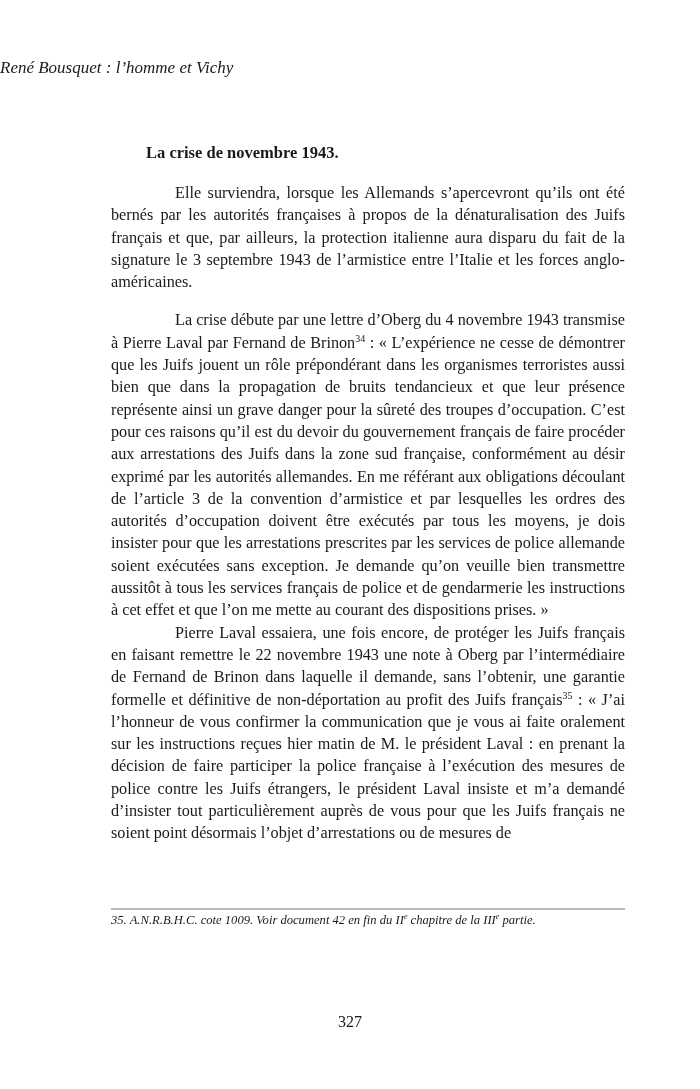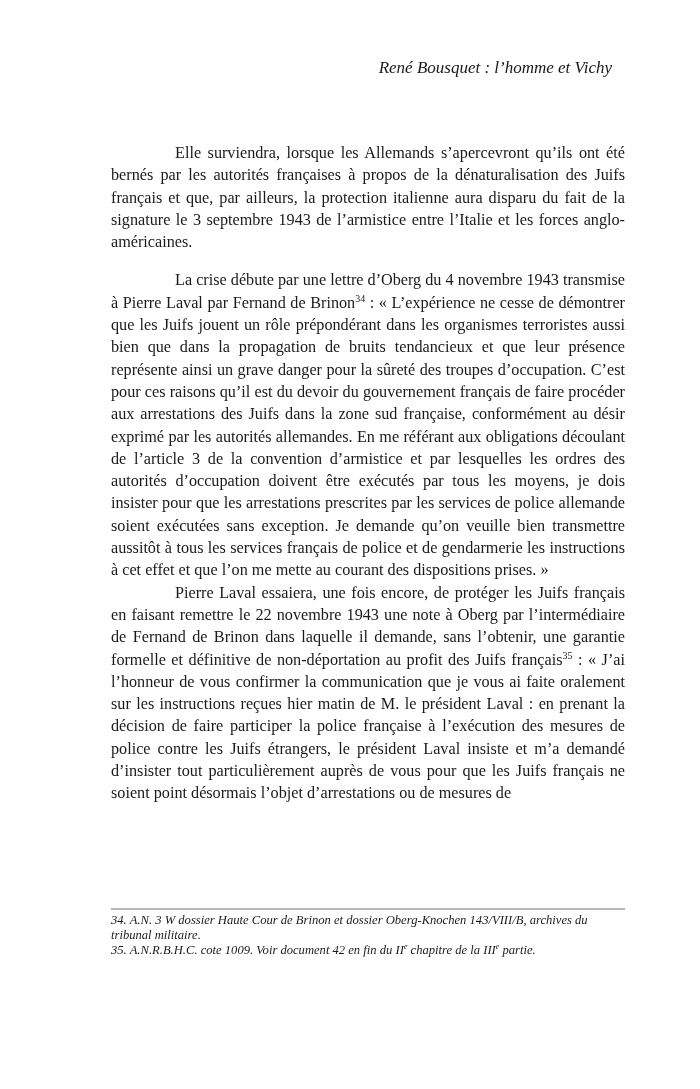--- a/index.html
+++ b/index.html
@@ -1,19 +1,19 @@
 <!DOCTYPE html>
 <html><head>
   <meta charset="utf-8">
   <style>
     html, body { margin: 0; padding: 0; background: #ffffff; }
     body { width: 700px; height: 1089px; position: relative; overflow: hidden; color: #1a1a1a; }
     .page { position: absolute; left: 0; top: 0; width: 700px; height: 1089px; background: #ffffff; }
     .running-head {
-      position: absolute; top: 58px; left: 0; width: 612px; text-align: right;
+      position: absolute; top: 58px; left: 0; width: 612px; text-align: left;
       font-family: "Liberation Serif", "DejaVu Serif", serif; font-style: italic;
       font-size: 17px; color: #1a1a1a;
     }
     .content {
       position: absolute; left: 111px; top: 142px; width: 514px;
       font-family: "Liberation Serif", "DejaVu Serif", serif; font-size: 16.2px; line-height: 22.3px;
       text-align: justify; color: #1a1a1a;
     }
     .section-title {
       font-family: "Liberation Serif", "DejaVu Serif", serif; font-weight: bold; font-size: 16.5px;
@@ -38,28 +38,29 @@
       font-family: "Liberation Serif", "DejaVu Serif", serif; font-size: 16px; color: #1a1a1a;
     }
   </style>
 </head>
 <body>
 
 <div class="page">
   <div class="running-head">René Bousquet : l’homme et Vichy</div>
 
   <div class="content">
+    <div class="section-title">La crise de novembre 1943.</div>
 
     <p class="para gap">Elle surviendra, lorsque les Allemands s’apercevront qu’ils ont été bernés par les autorités françaises à propos de la dénaturalisation des Juifs français et que, par ailleurs, la protection italienne aura disparu du fait de la signature le 3 septembre 1943 de l’armistice entre l’Italie et les forces anglo-américaines.</p>
 
     <p class="para"><span>La crise débute par une lettre d’Oberg du 4 novembre 1943 transmise à Pierre Laval par Fernand de Brinon</span><sup>34</sup><span> : « L’expérience ne cesse de démontrer que les Juifs jouent un rôle prépondérant dans les organismes terroristes aussi bien que dans la propagation de bruits tendancieux et que leur présence représente ainsi un grave danger pour la sûreté des troupes d’occupation. C’est pour ces raisons qu’il est du devoir du gouvernement français de faire procéder aux arrestations des Juifs dans la zone sud française, conformément au désir exprimé par les autorités allemandes. En me référant aux obligations découlant de l’article 3 de la convention d’armistice et par lesquelles les ordres des autorités d’occupation doivent être exécutés par tous les moyens, je dois insister pour que les arrestations prescrites par les services de police allemande soient exécutées sans exception. Je demande qu’on veuille bien transmettre aussitôt à tous les services français de police et de gendarmerie les instructions à cet effet et que l’on me mette au courant des dispositions prises. »</span></p>
 
     <p class="para"><span>Pierre Laval essaiera, une fois encore, de protéger les Juifs français en faisant remettre le 22 novembre 1943 une note à Oberg par l’intermédiaire de Fernand de Brinon dans laquelle il demande, sans l’obtenir, une garantie formelle et définitive de non-déportation au profit des Juifs français</span><sup>35</sup><span> : « J’ai l’honneur de vous confirmer la communication que je vous ai faite oralement sur les instructions reçues hier matin de M. le président Laval : en prenant la décision de faire participer la police française à l’exécution des mesures de police contre les Juifs étrangers, le président Laval insiste et m’a demandé d’insister tout particulièrement auprès de vous pour que les Juifs français ne soient point désormais l’objet d’arrestations ou de mesures de</span></p>
   </div>
 
   <div class="fn-rule"></div>
 
   <div class="footnotes">
-    <p>34. A.N. 3 W dossier Haute Cour de Brinon et dossier Oberg-Knochen 143/VIII/B, archives du tribunal militaire.</p>
     <p><span>35. A.N.R.B.H.C. cote 1009. Voir document 42 en fin du II</span><sup>e</sup><span> chapitre de la III</span><sup>e</sup><span> partie.</span></p>
   </div>
 
+  <div class="page-number">327</div>
 </div>
 
 </body></html>

